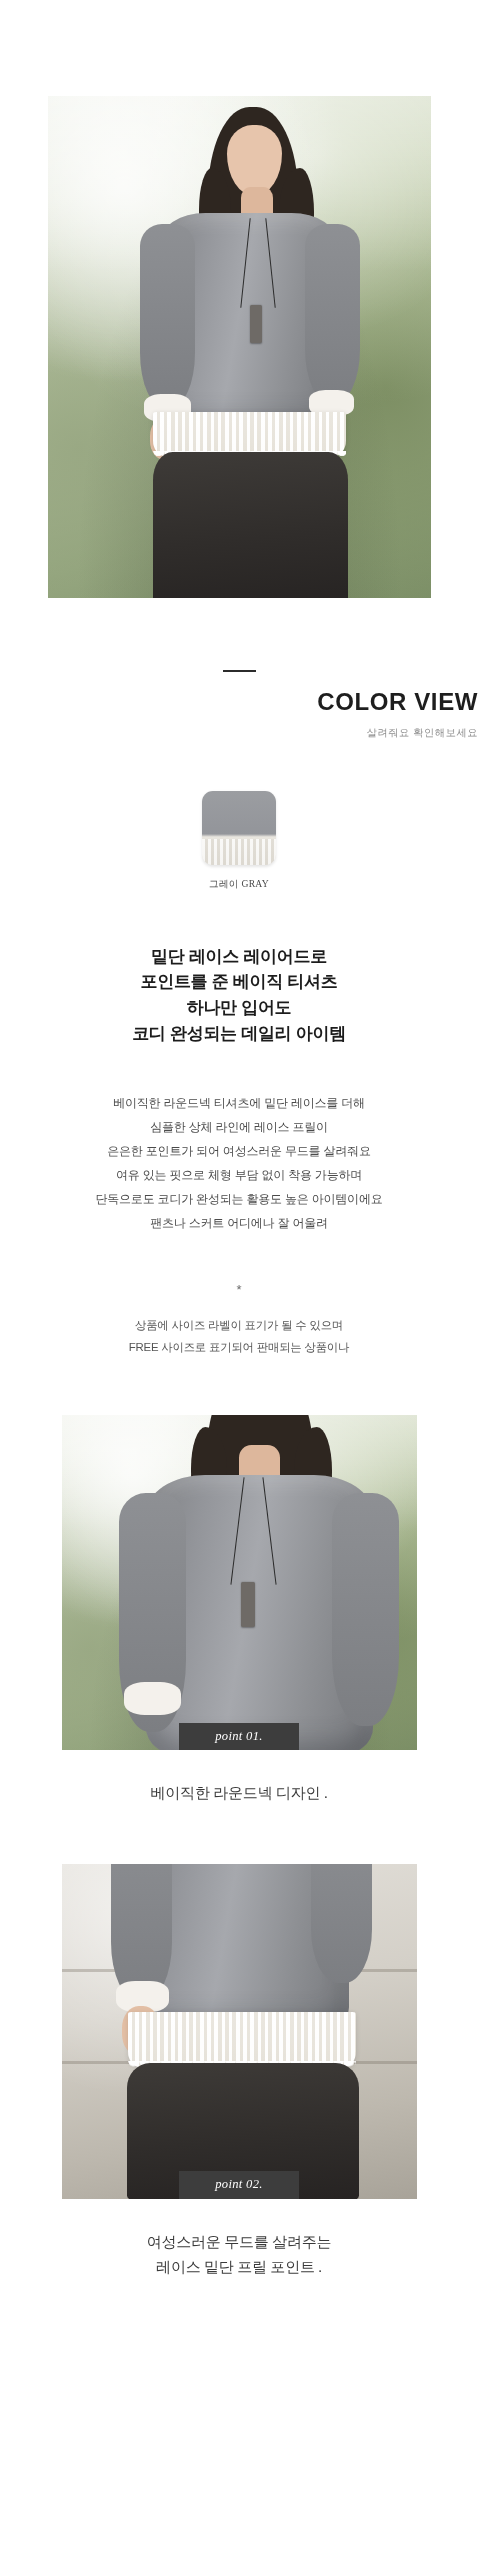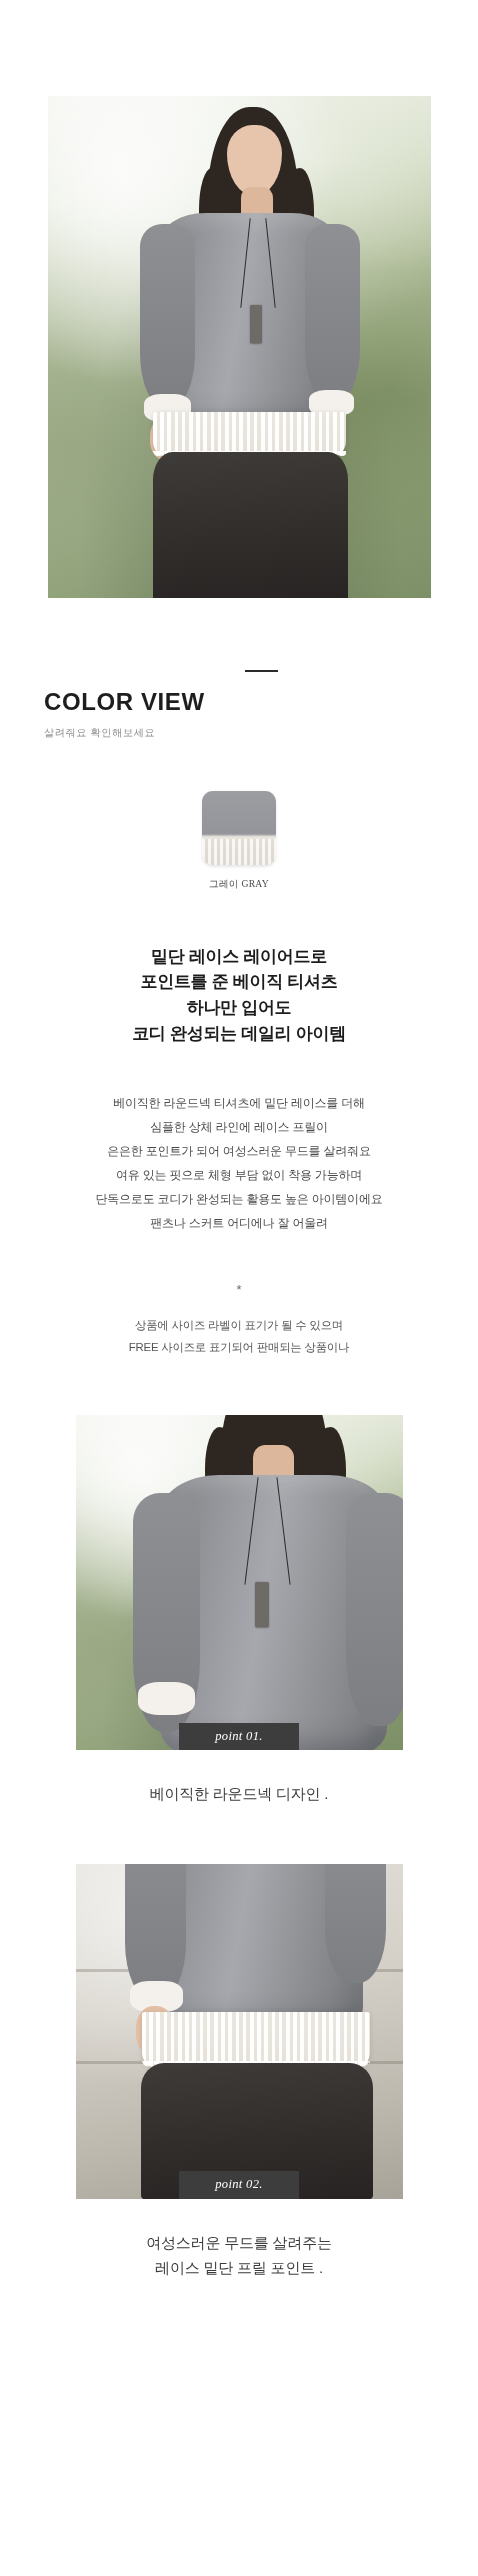--- a/index.html
+++ b/index.html
@@ -132,23 +132,22 @@
   }
   .m-necklace-pend {
     position: absolute;
     background: #6e6a66;
     border-radius: 1.8px;
     box-shadow: 0 0.6px 1.8px rgba(0,0,0,0.35);
   }
 
   
   .section-head {
-    text-align: left;
+    text-align: right;
     margin-top: 72px;
-    padding-left: 44px;
   }
   .rule {
     width: 33px;
     height: 2.4px;
     background: #2b2b2b;
     margin: 0 auto 15.6px auto;
   }
   .section-title {
     font-size: 24px;
     font-weight: bold;
@@ -230,21 +229,21 @@
     width: 431px;
     text-align: center;
     font-size: 11.4px;
     line-height: 1.95;
     color: #555555;
     letter-spacing: -0.2px;
   }
 
   
   .point-photo {
-    width: 327px;
+    width: 355px;
     height: 335px;
     margin: 57px auto 0 auto;
     position: relative;
     overflow: hidden;
   }
   .point-tag {
     position: absolute;
     left: 50%;
     transform: translateX(-50%);
     bottom: 0;
@@ -261,20 +260,21 @@
     justify-content: center;
   }
   .point-caption {
     margin: 31px auto 0 auto;
     width: 431px;
     text-align: center;
     font-size: 15px;
     line-height: 1.7;
     color: #3a3a3a;
     letter-spacing: -0.2px;
+    font-family: Liberation Serif, serif;
   }
 
   
   .scene-indoor {
     position: absolute;
     inset: 0;
     background:
       radial-gradient(circle at 20% 15%, rgba(255,255,255,0.6) 0%, rgba(255,255,255,0) 45%),
       linear-gradient(170deg, #e3e0da 0%, #d4d0c8 40%, #bdb8ae 75%, #a8a399 100%);
   }

